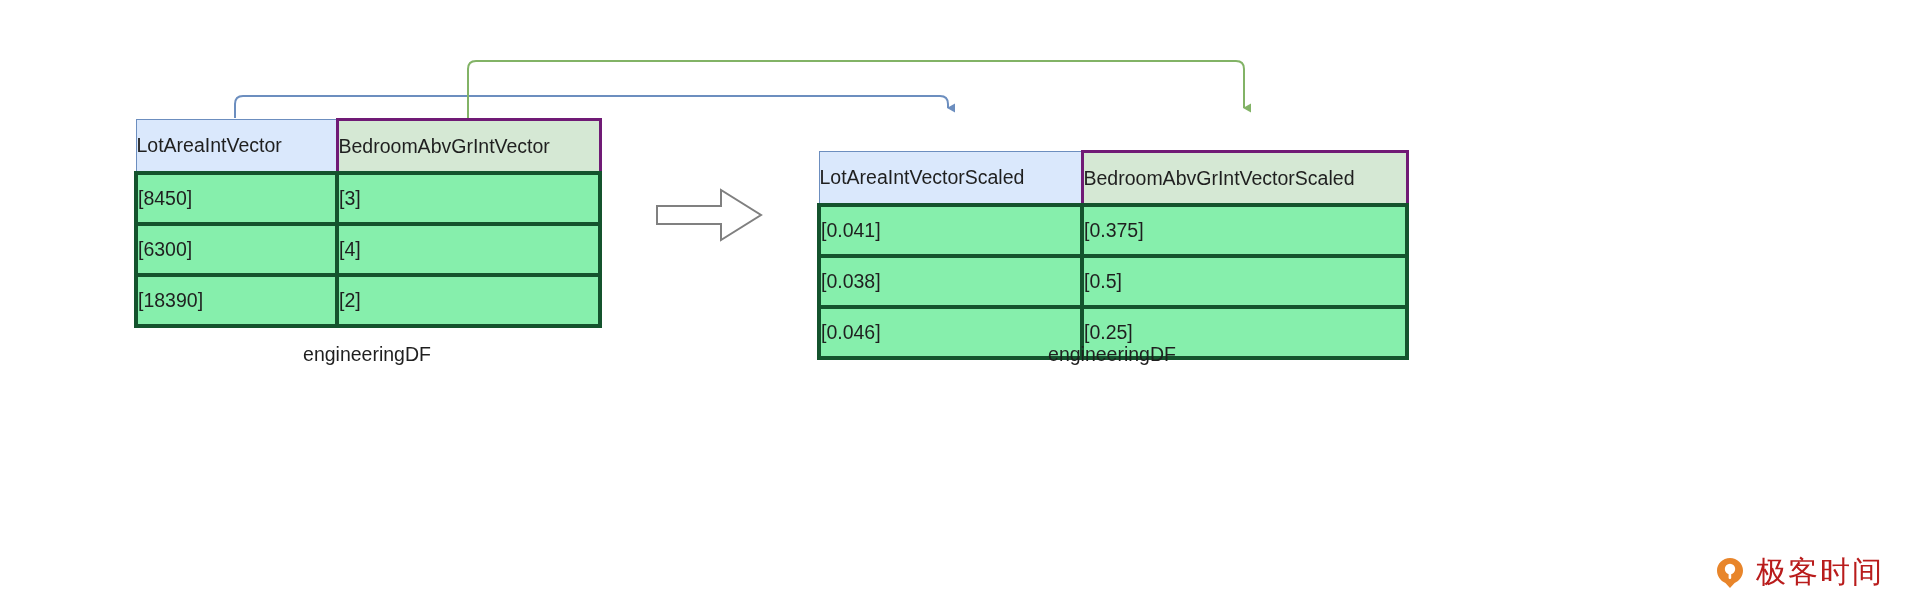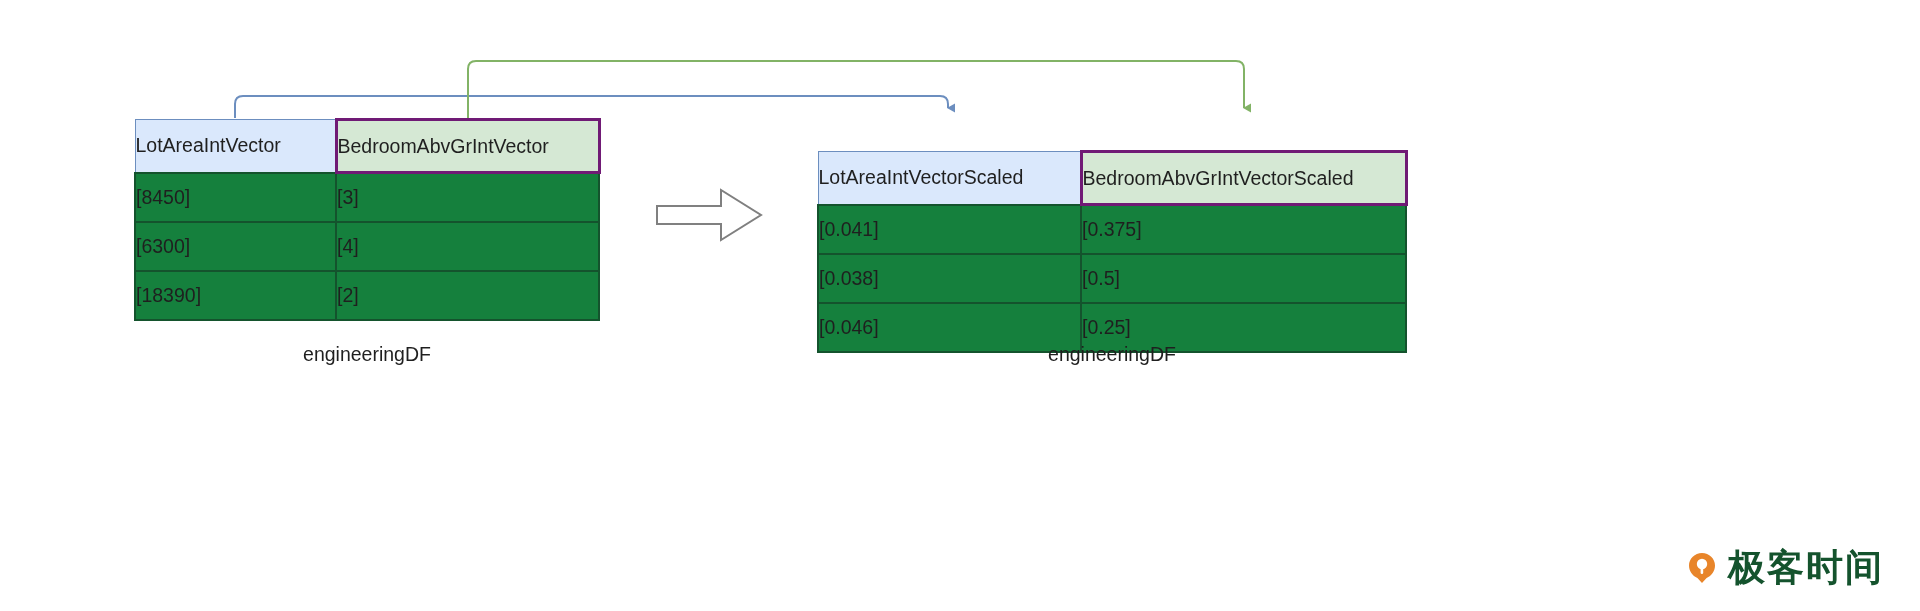--- a/index.html
+++ b/index.html
@@ -56,22 +56,22 @@
   }
   .hdr-blue {
     background: #dae8fc;
     border: 1px solid #6c8ebf;
   }
   .hdr-green {
     background: #d5e8d4;
     border: 3px solid #701a75;
   }
   .cell {
-    background: #15803d;
-    border: 2px solid #14532d;
+    background: #86efac;
+    border: 4px solid #14532d;
   }
 
   
   #table-left  { left: 134px; top: 118px; }
   #table-left  .col-a { width: 201px; }
   #table-left  .col-b { width: 263px; }
 
   
   #table-right { left: 817px; top: 114px; margin-top: 36px; }
   #table-right .col-a { width: 263px; }
@@ -103,25 +103,25 @@
   #watermark {
     position: absolute;
     right: 36px;
     bottom: 18px;
     z-index: 3;
     display: flex;
     align-items: center;
     gap: 9px;
   }
   #watermark .wm-text {
-    font-size: 37px;
+    font-size: 30px;
     letter-spacing: 2px;
-    color: #14532d;
+    color: #b91c1c;
     font-family: "DejaVu Sans", sans-serif;
-    font-weight: 700;
+    font-weight: 400;
   }
 </style>
 </head>
 <body>
 
 <div id="canvas">
 
   <svg id="connectors" viewBox="0 0 1920 611" width="1920" height="611">
     <defs>
       <marker id="arrow-blue" markerWidth="10" markerHeight="10" refX="5" refY="7.5" orient="auto" markerUnits="userSpaceOnUse">

